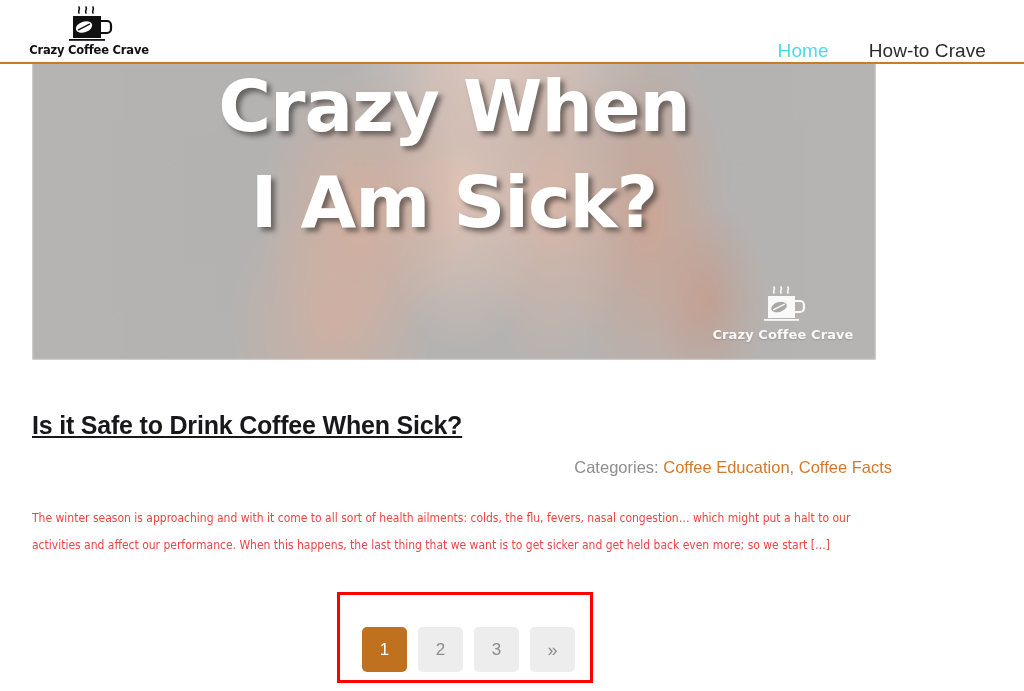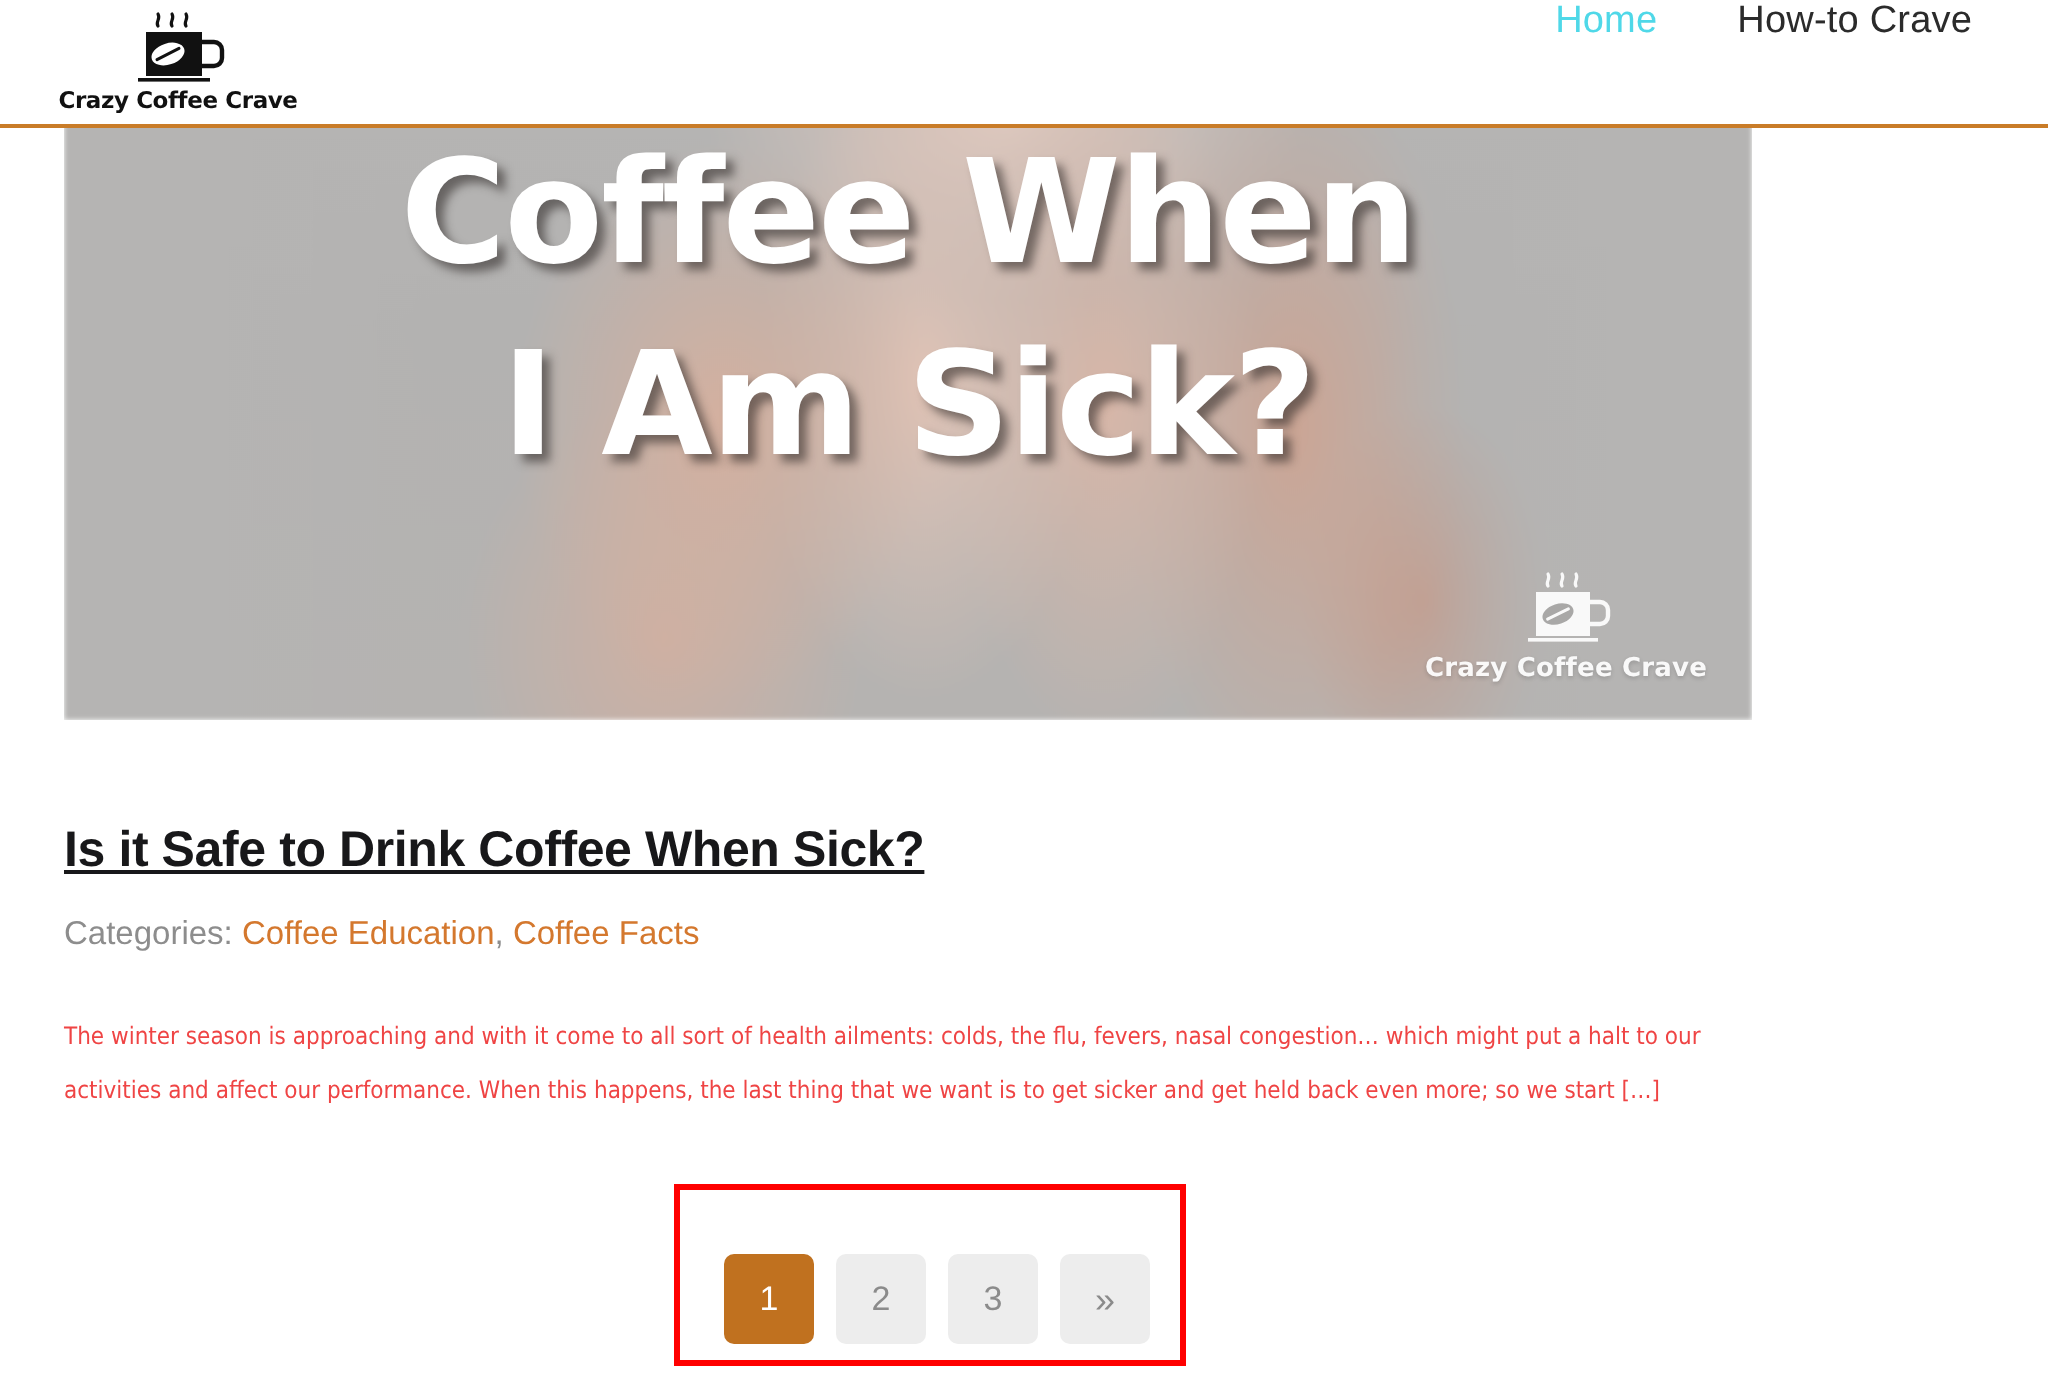--- a/index.html
+++ b/index.html
@@ -60,21 +60,21 @@
     margin-top: -1px;
     font-family: "DejaVu Sans", sans-serif;
   }
 
   .main-nav {
     position: absolute;
     right: 18px;
     top: 0;
     height: 62px;
     display: flex;
-    align-items: flex-start;
+    align-items: flex-end;
     gap: 0px;
   }
 
   .nav-link {
     font-size: 19px;
     color: #2b2b2b;
     text-decoration: none;
     padding: 0 20px;
     letter-spacing: 0.1px;
     white-space: nowrap;
@@ -173,20 +173,21 @@
     letter-spacing: -0.2px;
     line-height: 34px;
     text-decoration: underline;
   }
 
   .article-meta {
     margin-top: 14px;
     font-size: 16.5px;
     color: #8d8d8d;
     line-height: 22px;
+    text-align: right;
   }
 
   .cat-link {
     color: #d4782e;
     text-decoration: none;
   }
 
   .article-excerpt {
     margin-top: 27px;
     width: 846px;
@@ -271,21 +272,21 @@
       <a class="nav-link" href="#">How-to Crave</a>
     </nav>
 
   </header>
 
   <div class="hero-wrap">
     <div class="hero-photo"></div>
 
     <div class="hero-title">
       <div>Can I Drink</div>
-      <div>Coffee When</div>
+      <div>Crazy When</div>
       <div>I Am Sick?</div>
     </div>
 
     <div class="hero-watermark">
       <span>
         <svg viewBox="0 0 60 44" xmlns="http://www.w3.org/2000/svg">
           <g fill="none" stroke="#ffffff" stroke-width="1.6" stroke-linecap="round">
             <path d="M21 11 C19.5 9 22.5 7.5 21 5"></path>
             <path d="M28 11 C26.5 9 29.5 7.5 28 5"></path>
             <path d="M35 11 C33.5 9 36.5 7.5 35 5"></path>

